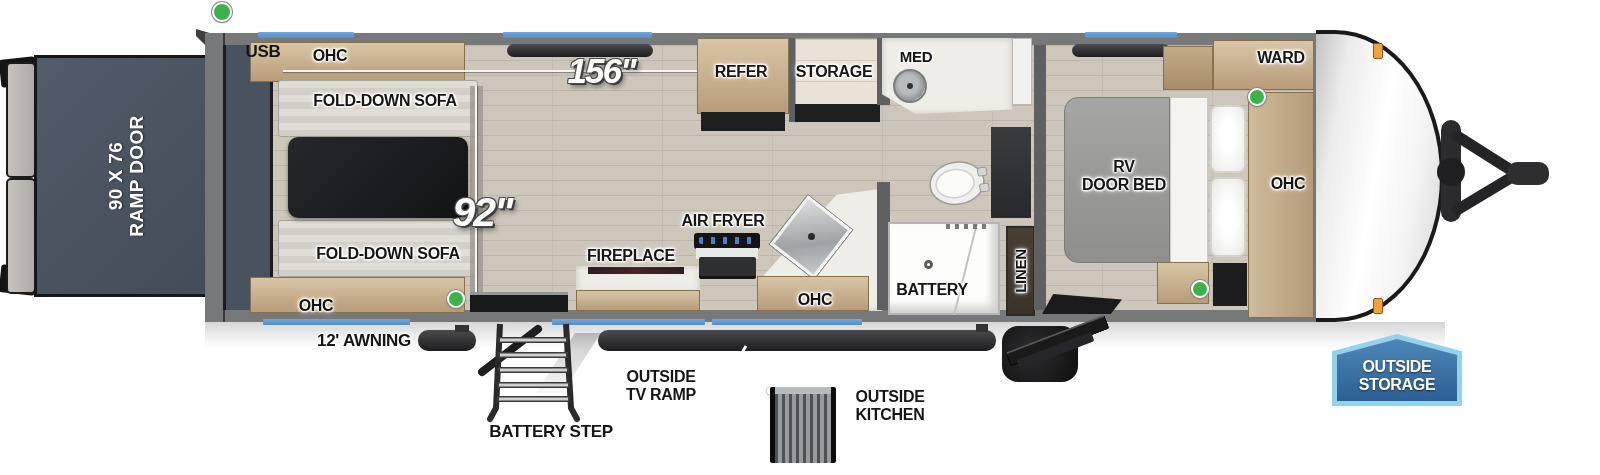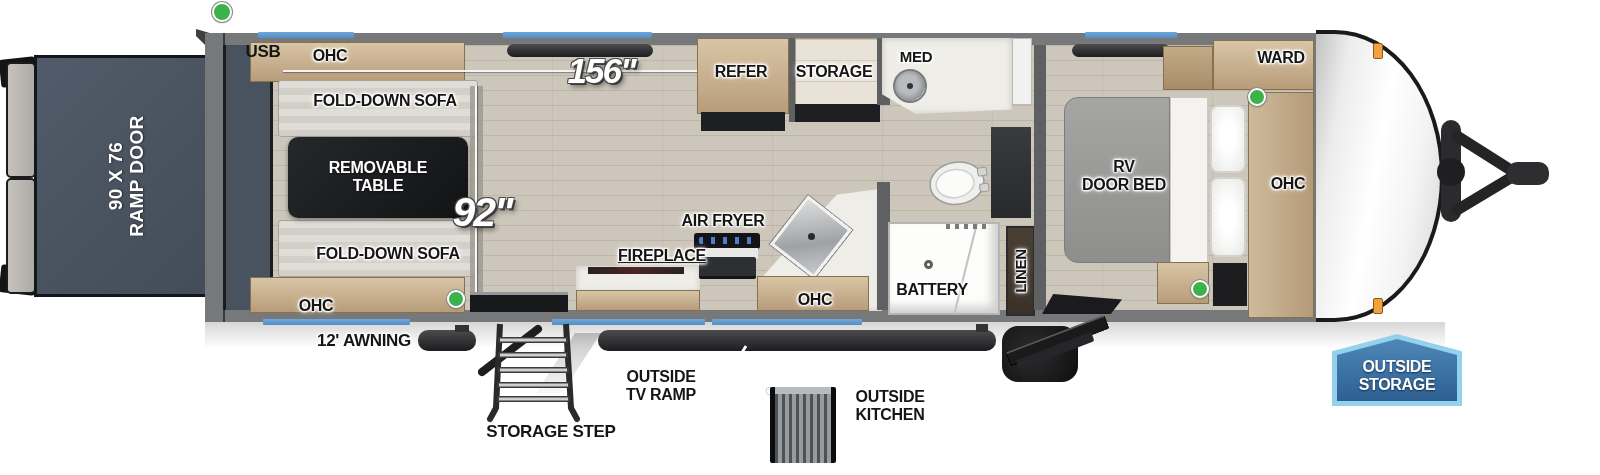--- a/index.html
+++ b/index.html
@@ -68,24 +68,20 @@
   <div class="abs window" style="left:263px;top:319px;width:147px;"></div>
   <div class="abs window" style="left:552px;top:319px;width:153px;"></div>
   <div class="abs window" style="left:712px;top:319px;width:150px;"></div>
 
   <div class="abs wood" style="left:250px;top:42px;width:215px;height:40px;"></div>
   <div class="abs sofa" style="left:278px;top:80px;width:200px;height:57px;"></div>
   <div class="abs sofa" style="left:278px;top:220px;width:200px;height:57px;"></div>
   <div class="abs wood" style="left:250px;top:277px;width:215px;height:36px;"></div>
   <div class="abs" style="left:470px;top:86px;width:13px;height:208px;background:#97948e;opacity:.75;"></div>
   <div class="abs" style="left:288px;top:137px;width:180px;height:81px;background:linear-gradient(135deg,#26272a,#121315);border-radius:10px;box-shadow:0 2px 4px rgba(0,0,0,.4);"></div>
-  <div class="lbl white-lbl" style="left:378px;top:177px;">
-    <span class="ln">REMOVABLE</span>
-    <span class="ln">TABLE</span>
-  </div>
   <div class="lbl" style="left:330px;top:56px;">OHC</div>
   <div class="lbl" style="left:385px;top:101px;">FOLD-DOWN SOFA</div>
   <div class="lbl" style="left:388px;top:254px;">FOLD-DOWN SOFA</div>
   <div class="lbl" style="left:316px;top:306px;">OHC</div>
   <div class="gdot" style="left:456px;top:299px;"></div>
 
   <div class="abs" style="left:283px;top:70px;width:592px;height:2px;background:#f4f4f4;box-shadow:0 1px 1px rgba(0,0,0,.35);"></div>
   <div class="dim" style="left:601px;top:71px;font-size:35px;">156"</div>
   <div class="abs" style="left:475px;top:86px;width:2px;height:208px;background:rgba(255,255,255,.92);box-shadow:1px 0 1px rgba(0,0,0,.35);"></div>
   <div class="dim" style="left:482px;top:212px;font-size:41px;">92"</div>
@@ -106,21 +102,21 @@
   <div class="abs wood" style="left:576px;top:290px;width:124px;height:21px;"></div>
   <div class="abs marble" style="left:756px;top:186px;width:126px;height:125px;clip-path:polygon(2% 100%,2% 76%,64% 7%,100% 2%,100% 100%);"></div>
   <div class="abs" style="left:783px;top:206px;width:56px;height:62px;transform:rotate(38deg);
               background:linear-gradient(135deg,#dddddd,#9fa2a5 60%,#c7c9cb);border:3px solid #f2f2f2;box-shadow:0 0 0 1px #7e7e80;box-sizing:border-box;"></div>
   <div class="abs" style="left:808px;top:233px;width:7px;height:7px;border-radius:50%;background:#2b2b2b;"></div>
   <div class="abs" style="left:694px;top:233px;width:66px;height:16px;background:#141416;border-radius:3px;"></div>
   <div class="abs" style="left:699px;top:237px;width:57px;height:7px;background:repeating-linear-gradient(90deg,#4d7ec9 0 4px,#141416 4px 12px);border-radius:2px;"></div>
   <div class="abs" style="left:696px;top:248px;width:62px;height:11px;background:#e8e8e6;"></div>
   <div class="abs" style="left:699px;top:257px;width:57px;height:19px;background:#2e2f31;border-radius:2px;border-bottom:3px solid #141416;"></div>
   <div class="abs wood" style="left:757px;top:276px;width:112px;height:35px;"></div>
-  <div class="lbl" style="left:662px;top:256px;text-decoration:underline;">FIREPLACE</div>
+  <div class="lbl" style="left:631px;top:256px;">FIREPLACE</div>
   <div class="lbl" style="left:723px;top:221px;">AIR FRYER</div>
   <div class="lbl" style="left:815px;top:300px;">OHC</div>
 
   <div class="abs stud" style="left:877px;top:38px;width:13px;height:67px;"></div>
   <div class="abs stud" style="left:877px;top:182px;width:13px;height:128px;"></div>
 
   <div class="abs marble" style="left:882px;top:38px;width:130px;height:76px;clip-path:polygon(0 0,100% 0,100% 94%,26% 100%,0 74%);"></div>
   <div class="abs" style="left:893px;top:69px;width:34px;height:34px;border-radius:50%;background:radial-gradient(circle at 45% 45%,#b9bcbe 0 40%,#8f9294 70%,#d8d8d8 71%);border:2px solid #7c7c7e;box-sizing:border-box;"></div>
   <div class="abs" style="left:907px;top:83px;width:6px;height:6px;border-radius:50%;background:#333;"></div>
   <div class="abs" style="left:1012px;top:38px;width:20px;height:67px;background:#f1f1ef;border:1px solid #b9b9b7;box-sizing:border-box;"></div>
@@ -202,21 +198,21 @@
       <line x1="20" y1="50" x2="91" y2="50" stroke="#3a3a3c" stroke-width="6"></line>
         <line x1="22" y1="50" x2="89" y2="50" stroke="#cfcfcf" stroke-width="3"></line>
       <line x1="19" y1="65" x2="92" y2="65" stroke="#3a3a3c" stroke-width="6"></line>
         <line x1="21" y1="65" x2="90" y2="65" stroke="#cfcfcf" stroke-width="3"></line>
       <line x1="19" y1="79" x2="92" y2="79" stroke="#3a3a3c" stroke-width="6"></line>
         <line x1="21" y1="79" x2="90" y2="79" stroke="#cfcfcf" stroke-width="3"></line>
     </g>
     <line x1="18" y1="88" x2="12" y2="99" stroke="#2a2a2c" stroke-width="6" stroke-linecap="round"></line>
     <line x1="93" y1="88" x2="99" y2="99" stroke="#2a2a2c" stroke-width="6" stroke-linecap="round"></line>
   </svg>
-  <div class="lbl lg" style="left:551px;top:432px;">STORAGE STEP</div>
+  <div class="lbl lg" style="left:551px;top:432px;">BATTERY STEP</div>
 
   <div class="lbl" style="left:661px;top:386px;">
     <span class="ln">OUTSIDE</span>
     <span class="ln">TV RAMP</span>
   </div>
 
   <svg class="abs" style="left:733px;top:344px;" width="48" height="54" viewBox="0 0 48 54">
     <path d="M13,2 C3,16 5,33 19,41 C27,46 34,47 36,47" stroke="#ffffff" stroke-width="3" fill="none"></path>
     <circle cx="37" cy="47" r="4" fill="#fff" stroke="#cfcfcf" stroke-width="1"></circle>
   </svg>

